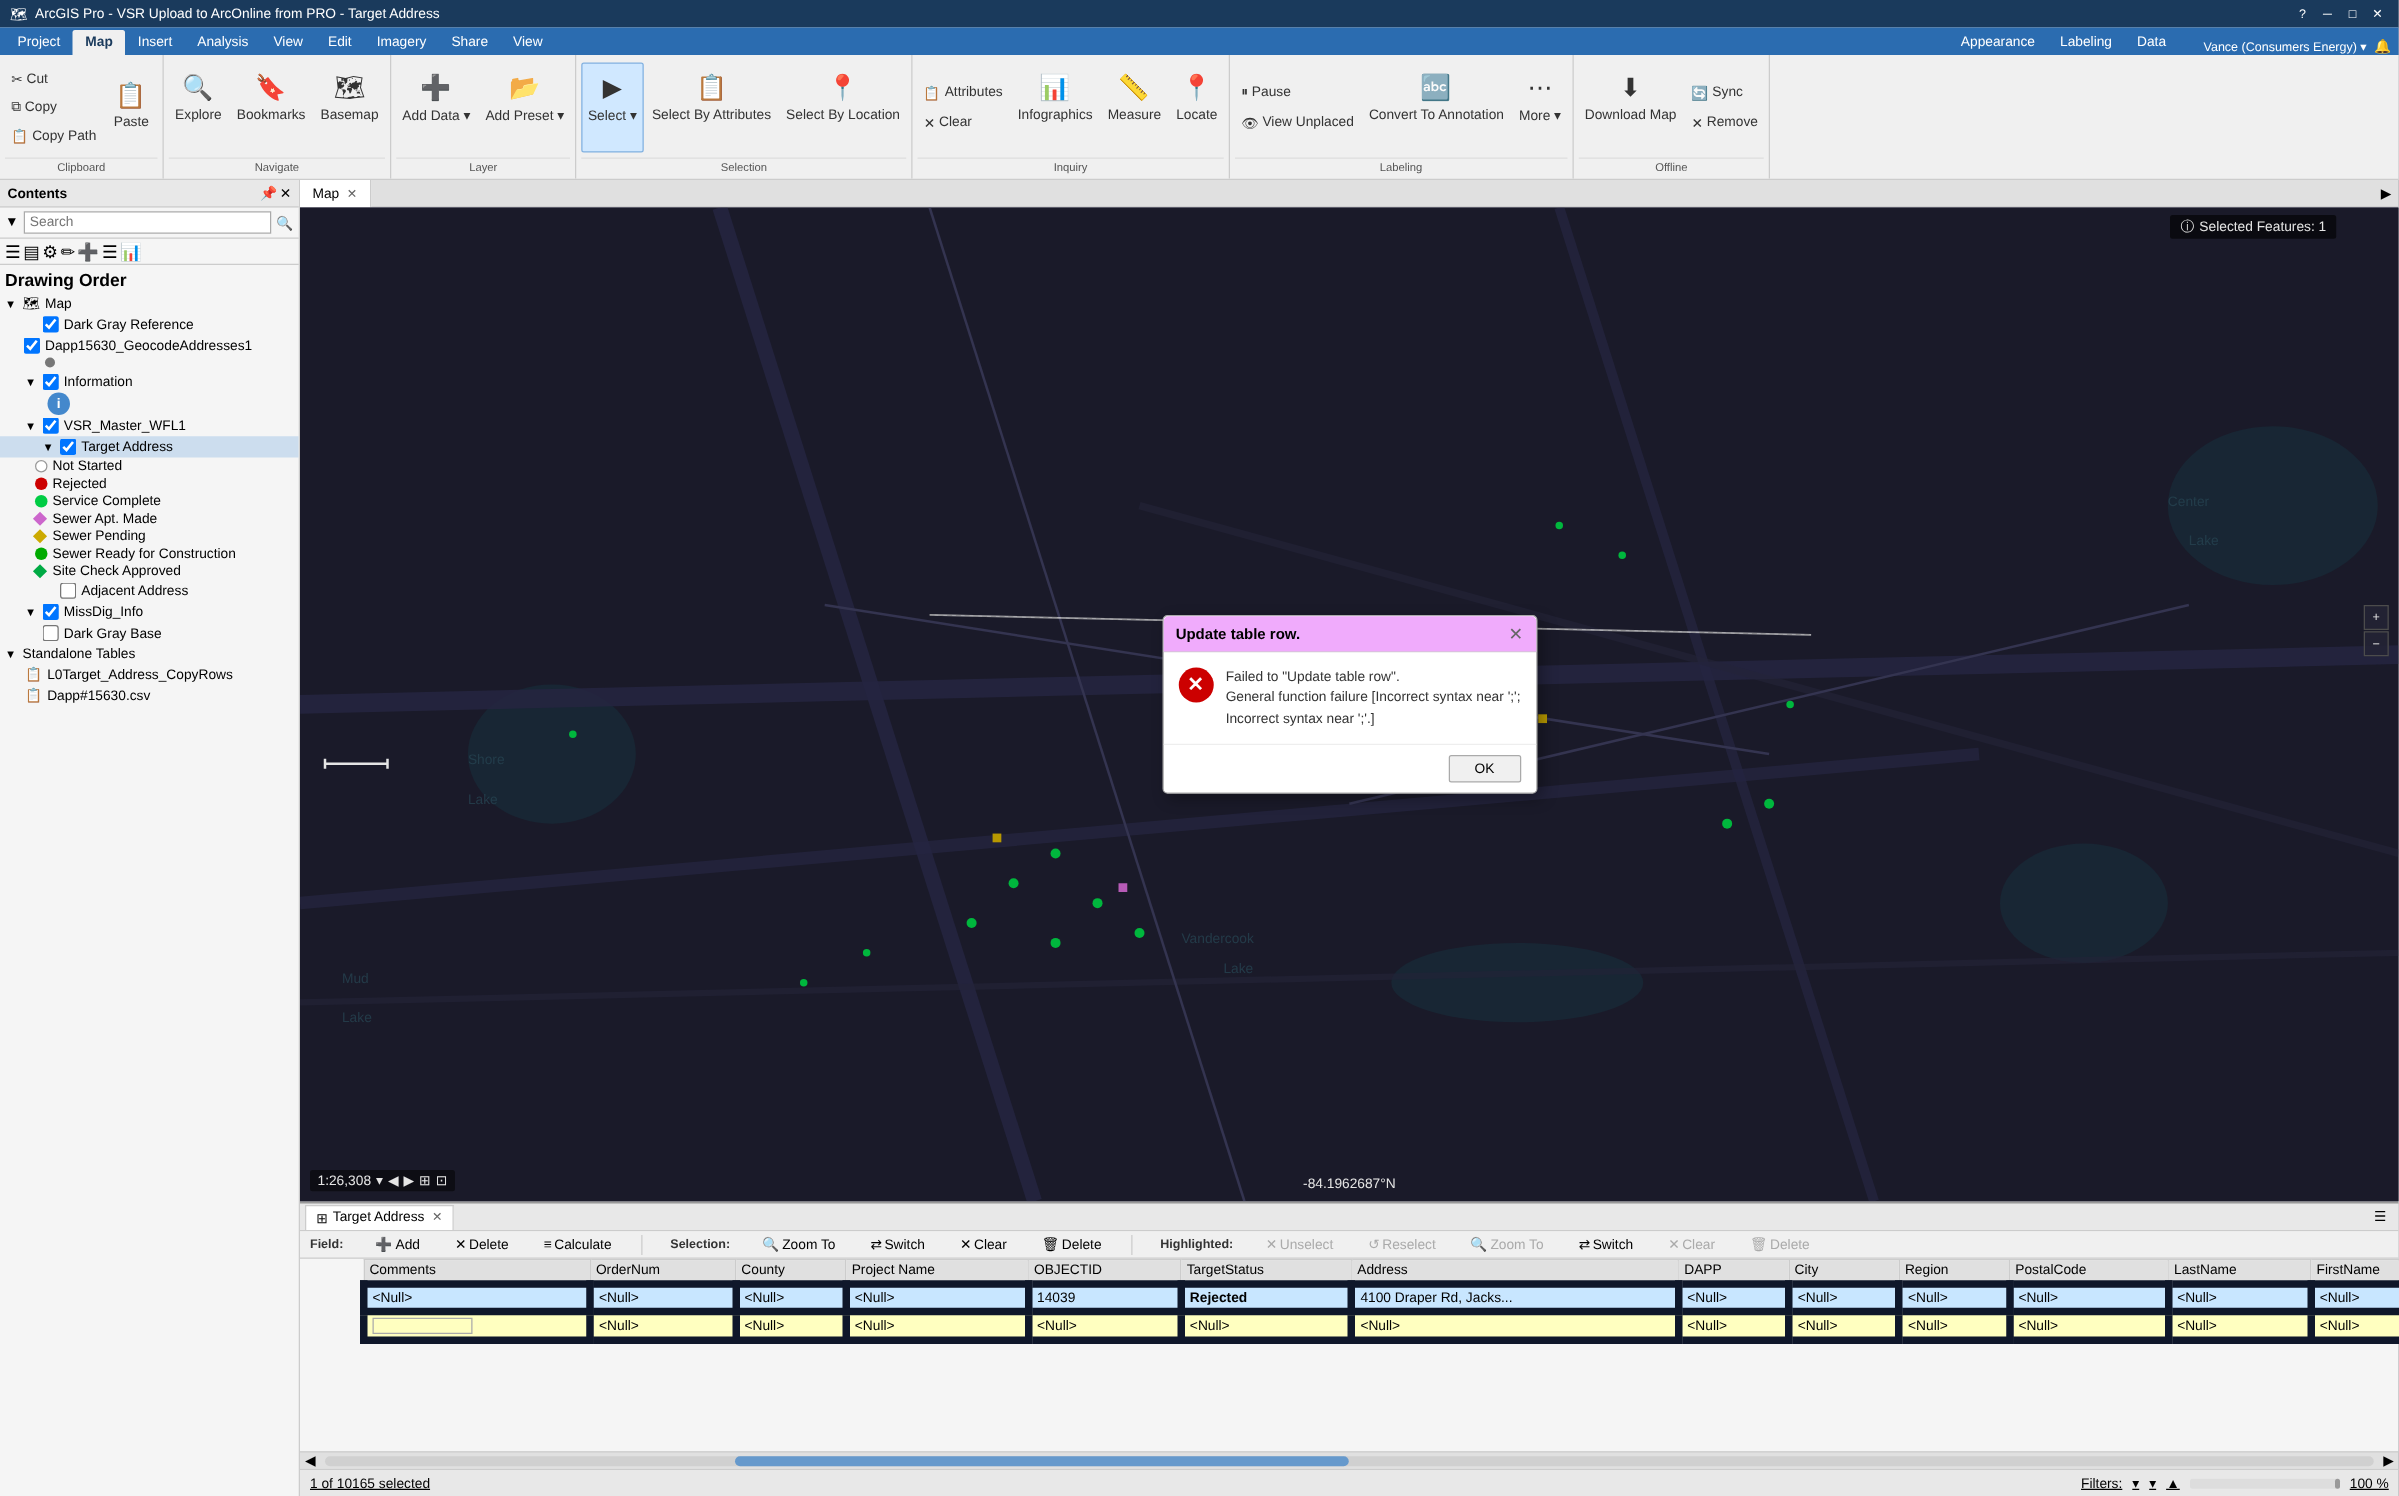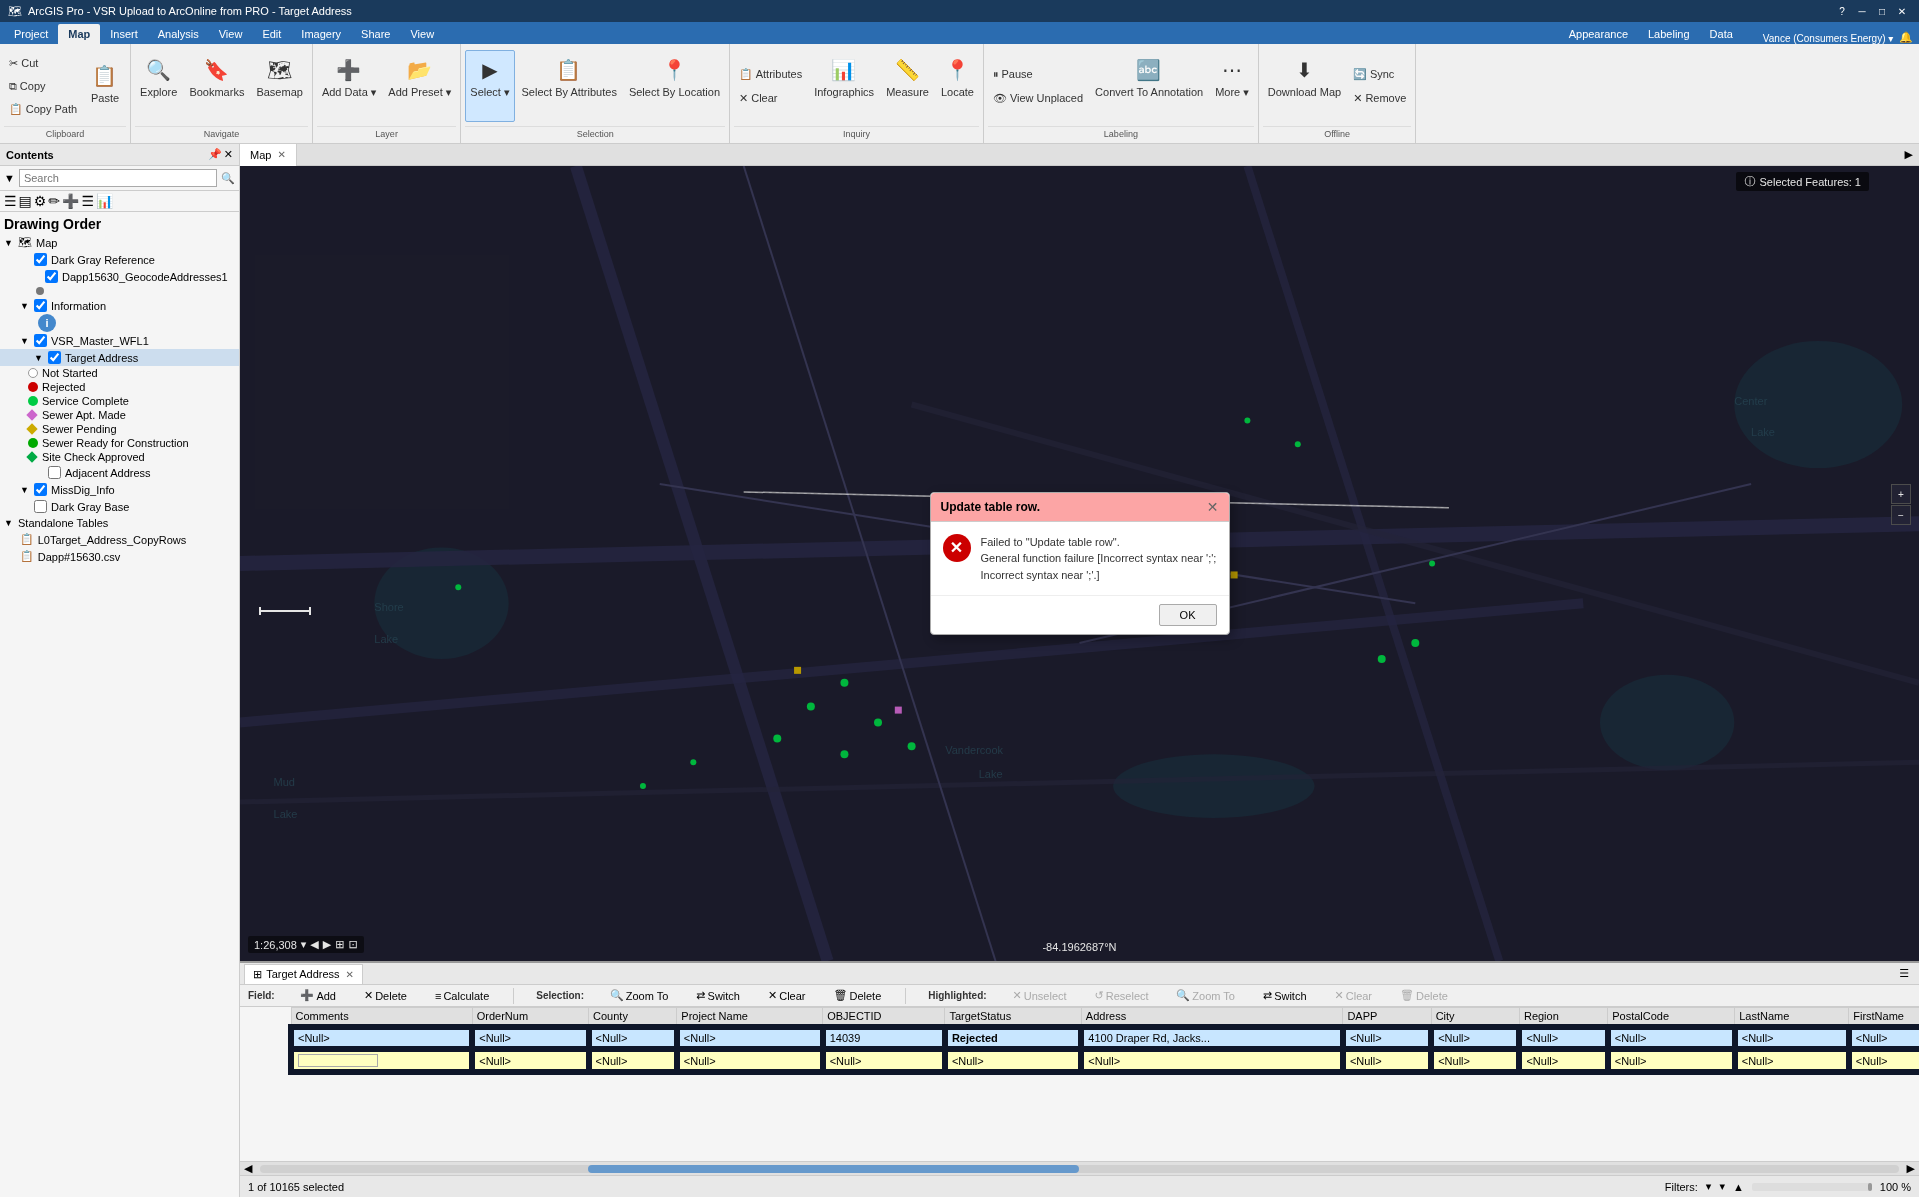--- a/index.html
+++ b/index.html
@@ -281,20 +281,21 @@
     .status-bar {
       height: 22px;
       background: #e8e8e8;
       border-top: 1px solid #ccc;
       display: flex;
       align-items: center;
       justify-content: space-between;
       padding: 0 8px;
       font-size: 10px;
       flex-shrink: 0;
+      text-decoration: underline;
     }
 
     
     .modal-overlay {
       position: absolute;
       top: 0; left: 0; right: 0; bottom: 0;
       background: rgba(0,0,0,0.1);
       display: flex;
       align-items: center;
       justify-content: center;
@@ -302,21 +303,21 @@
     }
     .modal-dialog {
       background: white;
       border: 1px solid #aaa;
       border-radius: 4px;
       box-shadow: 4px 4px 12px rgba(0,0,0,0.3);
       min-width: 300px;
       max-width: 400px;
     }
     .modal-title-bar {
-      background: #fca5a5;
+      background: #f0abfc;
       padding: 6px 10px;
       display: flex;
       align-items: center;
       justify-content: space-between;
       border-bottom: 1px solid #ccc;
       border-radius: 4px 4px 0 0;
     }
     .modal-title { font-weight: bold; font-size: 12px; }
     .modal-close { cursor: pointer; font-size: 14px; color: #666; background: none; border: none; }
     .modal-body { padding: 12px; display: flex; align-items: flex-start; gap: 10px; }
@@ -633,21 +634,21 @@
         <span style="margin-right:4px;">🗺</span>
         <span>Map</span>
       </div>
 
       <div class="tree-item" style="padding-left:20px;">
         <div class="tree-expand"></div>
         <input type="checkbox" checked="" style="margin-right: 4px;">
         <span>Dark Gray Reference</span>
       </div>
 
-      <div class="tree-item" style="padding-left:31px;">
+      <div class="tree-item" style="padding-left:5px;">
         <div class="tree-expand"></div>
         <input type="checkbox" checked="" style="margin-right: 4px;">
         <span>Dapp15630_GeocodeAddresses1</span>
       </div>
       <div style="padding-left:36px;">
         <div style="width:8px;height:8px;border-radius:50%;background:#777;display:inline-block;"></div>
       </div>
 
       <div class="tree-item" style="padding-left:20px;">
         <div class="tree-expand">▼</div>

